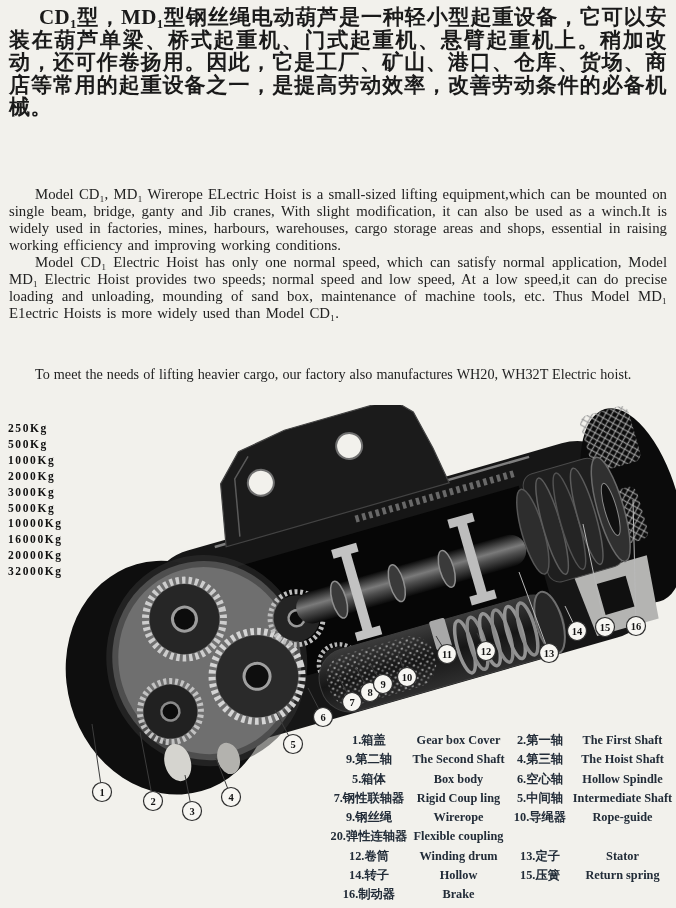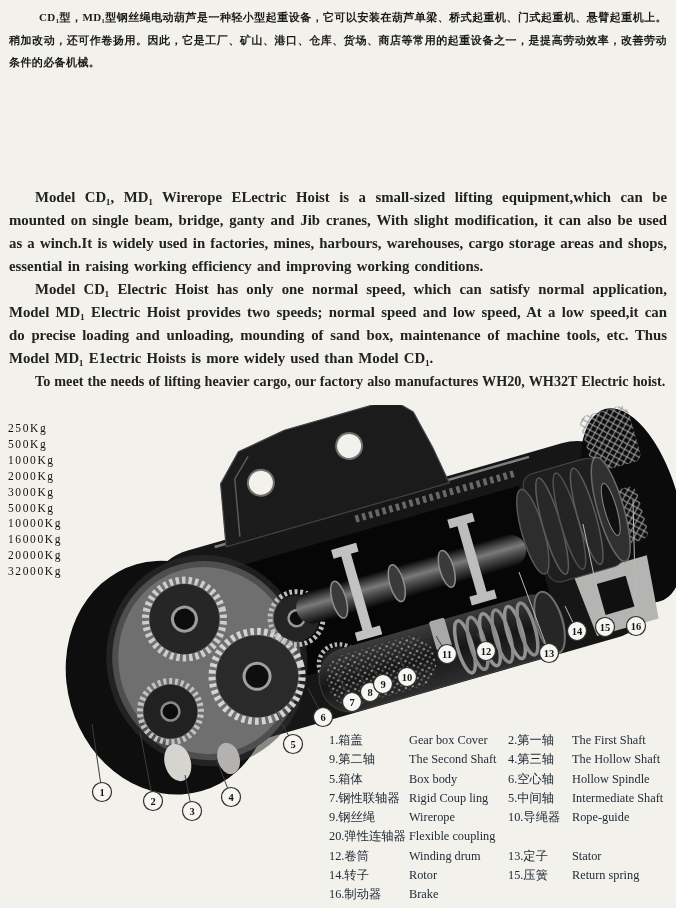--- a/index.html
+++ b/index.html
@@ -6,43 +6,43 @@
   html,body { width:676px; height:908px; }
   body {
     position:relative;
     background:#f2f1ec;
     font-family:"Liberation Serif", serif;
     color:#1d1d1d;
     overflow:hidden;
   }
   .text-zh { position:absolute; left:9px; right:9px; top:6px; }
   .p-zh {
-    font-size:11px; line-height:22.6px; font-weight:bold;
+    font-size:21px; line-height:22.6px; font-weight:bold;
     text-align:justify; text-indent:30px; letter-spacing:0.4px;
     color:#1a1a1a;
   }
   .text-en { position:absolute; left:9px; right:9px; top:186px; }
   .p-en {
-    font-size:14.8px; line-height:23px; font-weight:700;
+    font-size:14.8px; line-height:17px; font-weight:400;
     text-align:justify; text-indent:26px; word-spacing:1.5px;
     color:#222;
   }
-  .p-en-last { font-size:14.2px; word-spacing:0.5px; }
+  .p-en-last { font-size:14.2px; word-spacing:0.5px;margin-top:44px; }
   .capacity-list { position:absolute; left:8px; top:421px; }
   .capacity-item {
-    font-size:11.5px; font-weight:normal; line-height:15.9px;
+    font-size:11.5px; font-weight:bold; line-height:15.9px;
     letter-spacing:1.6px; color:#101010; white-space:nowrap;
   }
   .figure-svg { position:absolute; left:0; top:405px; }
   .legend {
     position:absolute; left:329px; top:731px; width:344px;
     display:grid;
     grid-template-columns:80px 99px 64px 101px;
     grid-auto-rows:19.3px;
-    font-size:12.3px; font-weight:normal; color:#222c38;
+    font-size:12.3px; font-weight:bold; color:#222c38;text-align:center;
   }
   .legend > div { white-space:nowrap; overflow:visible; line-height:19.3px; }
 </style>
 </head>
 <body>
 
 <div class="text-zh">
   <p class="p-zh">CD₁型，MD₁型钢丝绳电动葫芦是一种轻小型起重设备，它可以安装在葫芦单梁、桥式起重机、门式起重机、悬臂起重机上。稍加改动，还可作卷扬用。因此，它是工厂、矿山、港口、仓库、货场、商店等常用的起重设备之一，是提高劳动效率，改善劳动条件的必备机械。</p>
 </div>
 
@@ -264,21 +264,21 @@
 
 <div class="legend">
   <div>1.箱盖</div>
   <div>Gear box Cover</div>
   <div>2.第一轴</div>
   <div>The First Shaft</div>
 
   <div>9.第二轴</div>
   <div>The Second Shaft</div>
   <div>4.第三轴</div>
-  <div>The Hollow Shaft</div>
+  <div>The Hoist Shaft</div>
 
   <div>5.箱体</div>
   <div>Box body</div>
   <div>6.空心轴</div>
   <div>Hollow Spindle</div>
 
   <div>7.钢性联轴器</div>
   <div>Rigid Coup ling</div>
   <div>5.中间轴</div>
   <div>Intermediate Shaft</div>
@@ -292,21 +292,21 @@
   <div>Flexible coupling</div>
   <div></div>
   <div></div>
 
   <div>12.卷筒</div>
   <div>Winding drum</div>
   <div>13.定子</div>
   <div>Stator</div>
 
   <div>14.转子</div>
-  <div>Rotor</div>
+  <div>Hollow</div>
   <div>15.压簧</div>
   <div>Return spring</div>
 
   <div>16.制动器</div>
   <div>Brake</div>
   <div></div>
   <div></div>
 </div>
 
 </body></html>

